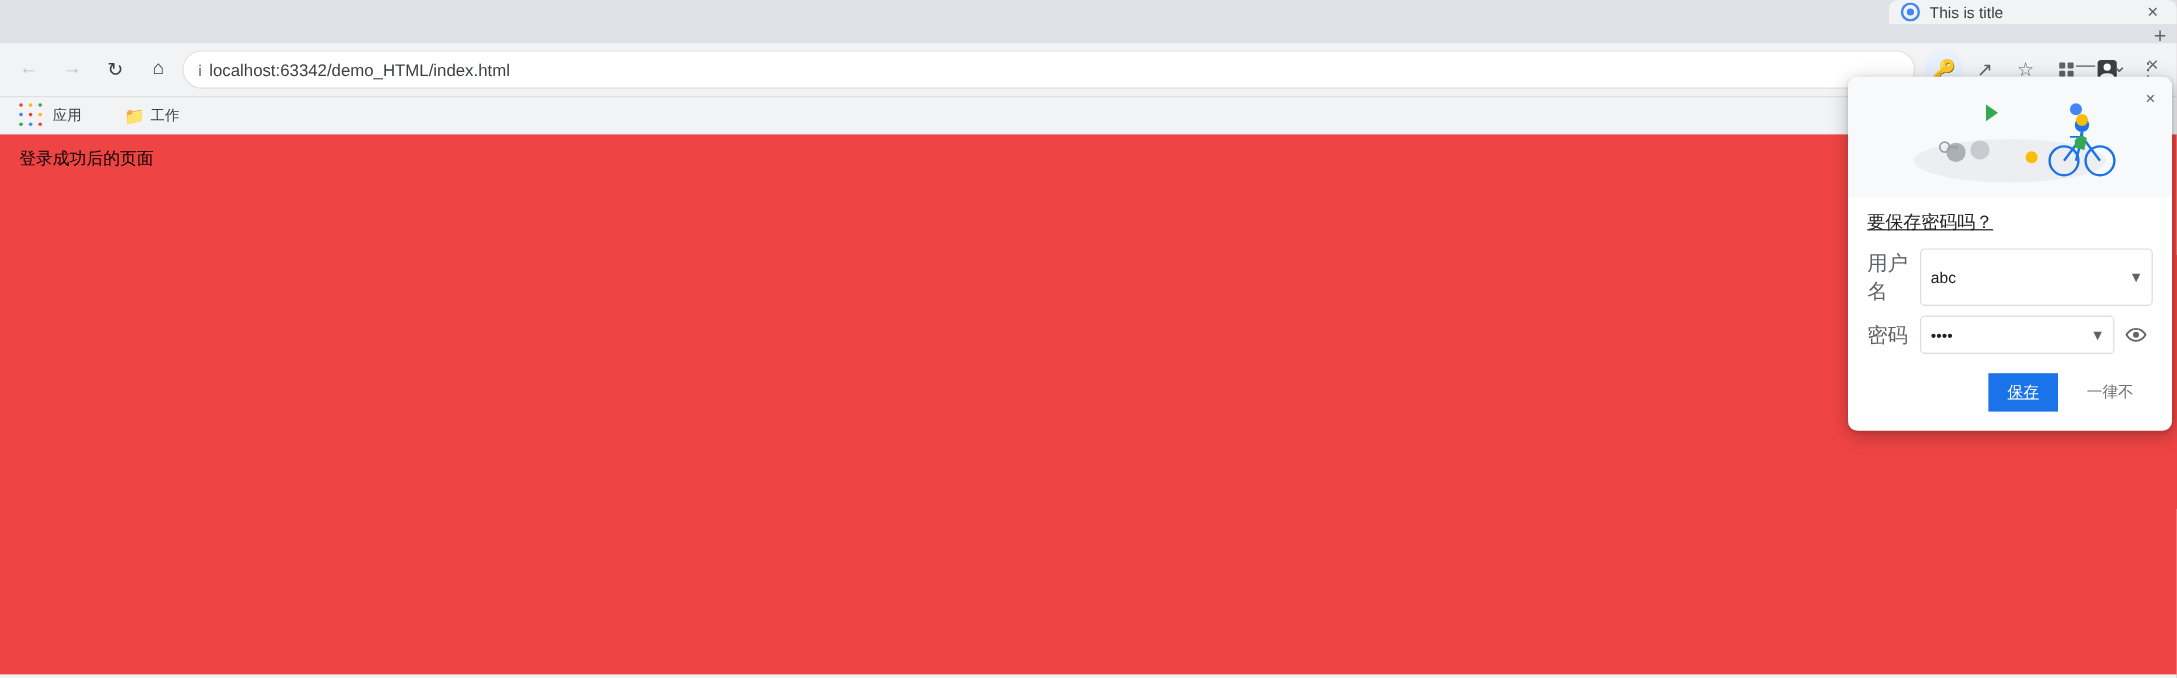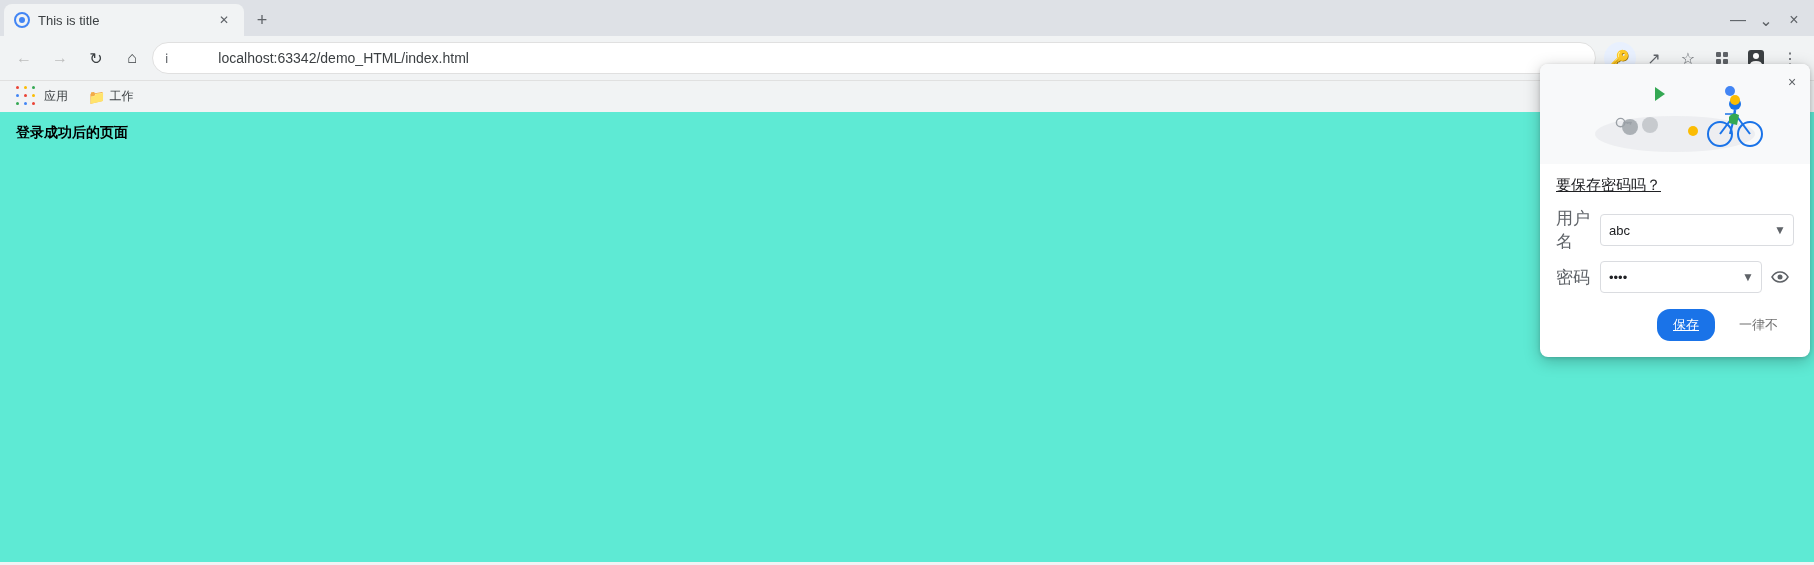--- a/index.html
+++ b/index.html
@@ -6,20 +6,21 @@
     body { font-family: 'Arial', sans-serif; background: #f1f3f4; width: 1814px; min-height: 565px; overflow: hidden; }
 
     
     .tab-bar {
       background: #dee1e6;
       height: 36px;
       display: flex;
       align-items: flex-end;
       padding-left: 0;
       position: relative;
+      flex-direction: column;
     }
     .tab {
       background: #f1f3f4;
       height: 32px;
       min-width: 240px;
       max-width: 280px;
       display: flex;
       align-items: center;
       padding: 0 10px;
       border-radius: 8px 8px 0 0;
@@ -87,21 +88,21 @@
       border: 1px solid #e0e0e0;
       border-radius: 16px;
       display: flex;
       align-items: center;
       padding: 0 12px;
       font-size: 14px;
       color: #3c4043;
       gap: 6px;
     }
     .address-input .lock-icon { color: #5f6368; font-size: 13px; }
-    .address-text { flex: 1; margin-left: 44px; }
+    .address-text { flex: 1; }
     .toolbar-icons {
       display: flex; align-items: center; gap: 2px;
       margin-left: 4px;
     }
     .toolbar-icon {
       width: 32px; height: 32px;
       border-radius: 50%;
       display: flex; align-items: center; justify-content: center;
       cursor: pointer; color: #5f6368; font-size: 16px;
     }
@@ -110,21 +111,21 @@
       color: #1a73e8;
     }
 
     
     .bookmarks-bar {
       background: #f1f3f4;
       height: 32px;
       display: flex;
       align-items: center;
       padding: 0 8px;
-      gap: 4px;
+      gap: 20px;
       border-top: 1px solid #e0e0e0;
       font-size: 12px;
     }
     .bookmark-btn {
       display: flex; align-items: center; gap: 4px;
       padding: 4px 8px;
       border-radius: 12px;
       cursor: pointer;
       color: #3c4043;
     }
@@ -132,27 +133,26 @@
       display: grid;
       grid-template-columns: repeat(3, 6px);
       grid-template-rows: repeat(3, 6px);
       gap: 2px;
       margin-right: 2px;
     }
     .apps-dot { width: 3px; height: 3px; border-radius: 50%; }
 
     
     .page-content {
-      background: #5eead4;
+      background: #ef4444;
       flex: 1;
       padding: 12px 16px;
       font-size: 14px;
       color: #000;
       min-height: 450px;
-      font-weight: bold;
     }
 
     
     .password-dialog {
       position: fixed;
       top: 64px;
       right: 4px;
       width: 270px;
       background: #fff;
       border-radius: 8px;
@@ -202,21 +202,21 @@
       width: 36px;
       flex-shrink: 0;
     }
     .field-select-wrap {
       flex: 1;
       position: relative;
       display: flex; align-items: center;
     }
     .field-select-wrap select {
       width: 100%;
-      height: 32px;
+      height: 48px;
       border: 1px solid #dadce0;
       border-radius: 4px;
       padding: 0 8px;
       font-size: 13px;
       color: #202124;
       background: #fff;
       cursor: pointer;
       appearance: none;
     }
     .field-select-wrap .chevron {
@@ -260,21 +260,21 @@
     .dialog-actions {
       display: flex;
       justify-content: flex-end;
       gap: 8px;
       margin-top: 16px;
     }
     .btn-save {
       background: #1a73e8;
       color: #fff;
       border: none;
-      border-radius: 13px;
+      border-radius: 0;
       padding: 0 16px;
       height: 32px;
       font-size: 13px;
       cursor: pointer;
       font-weight: 500;
       text-decoration: underline;
     }
     .btn-never {
       background: transparent;
       color: #737373;

